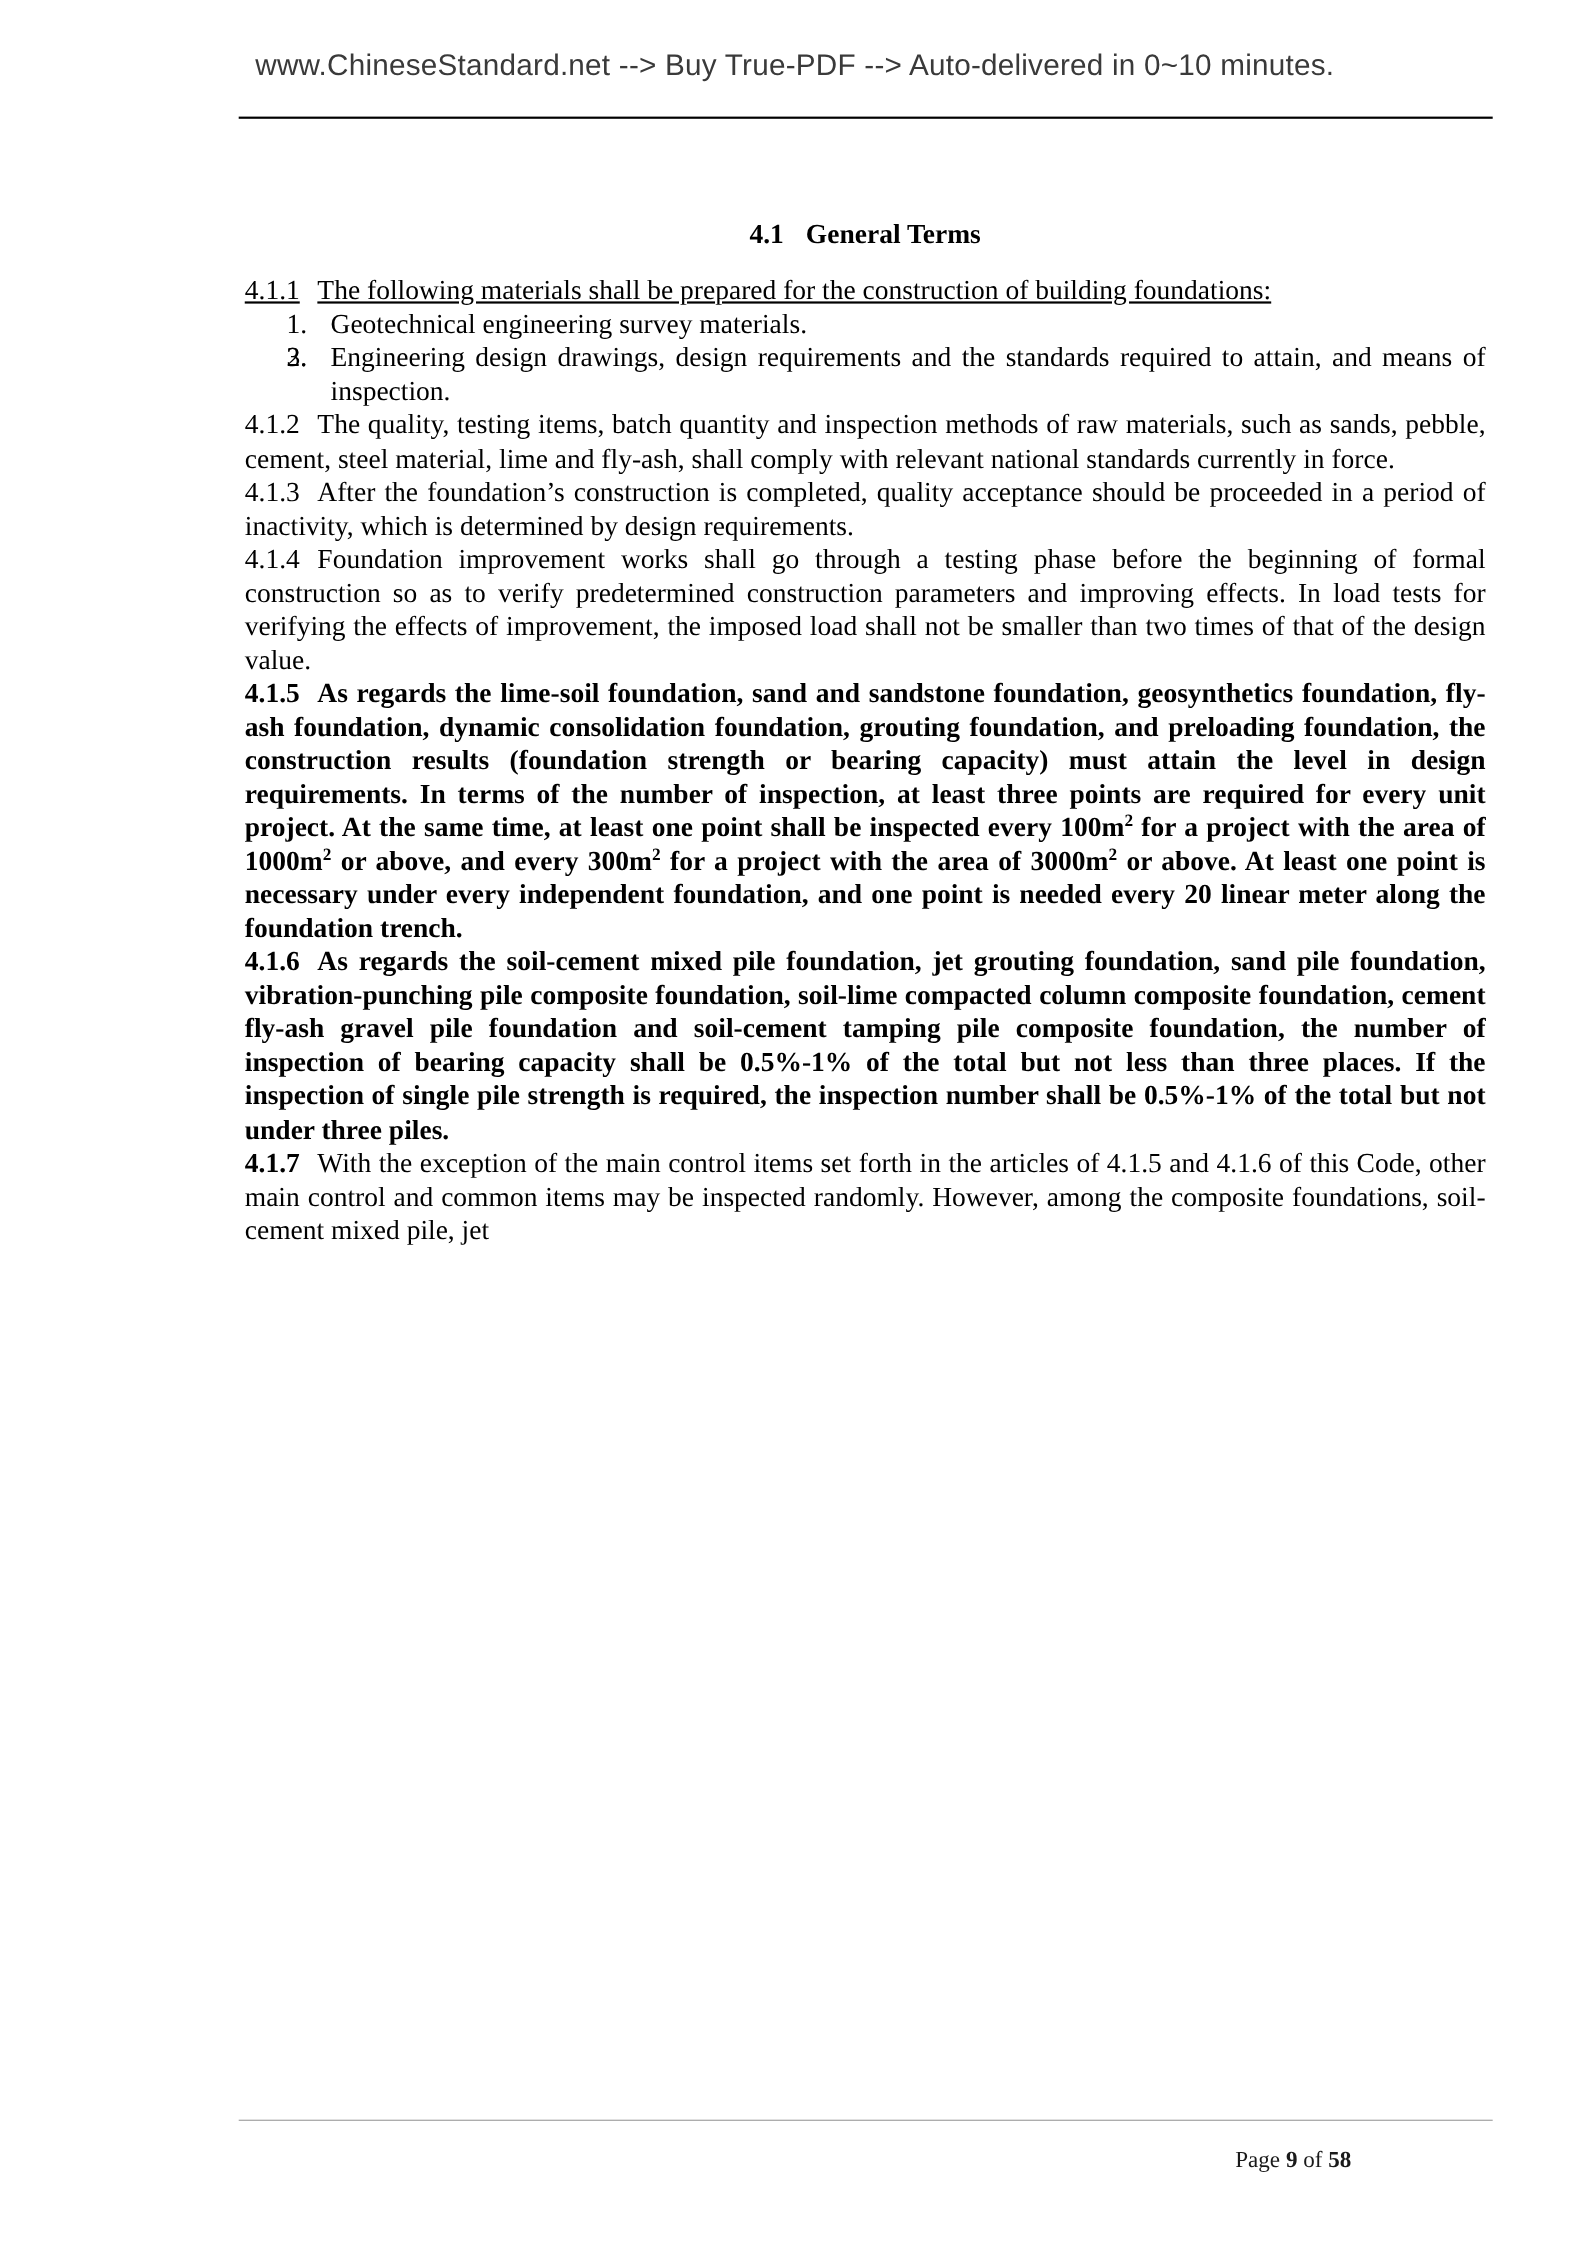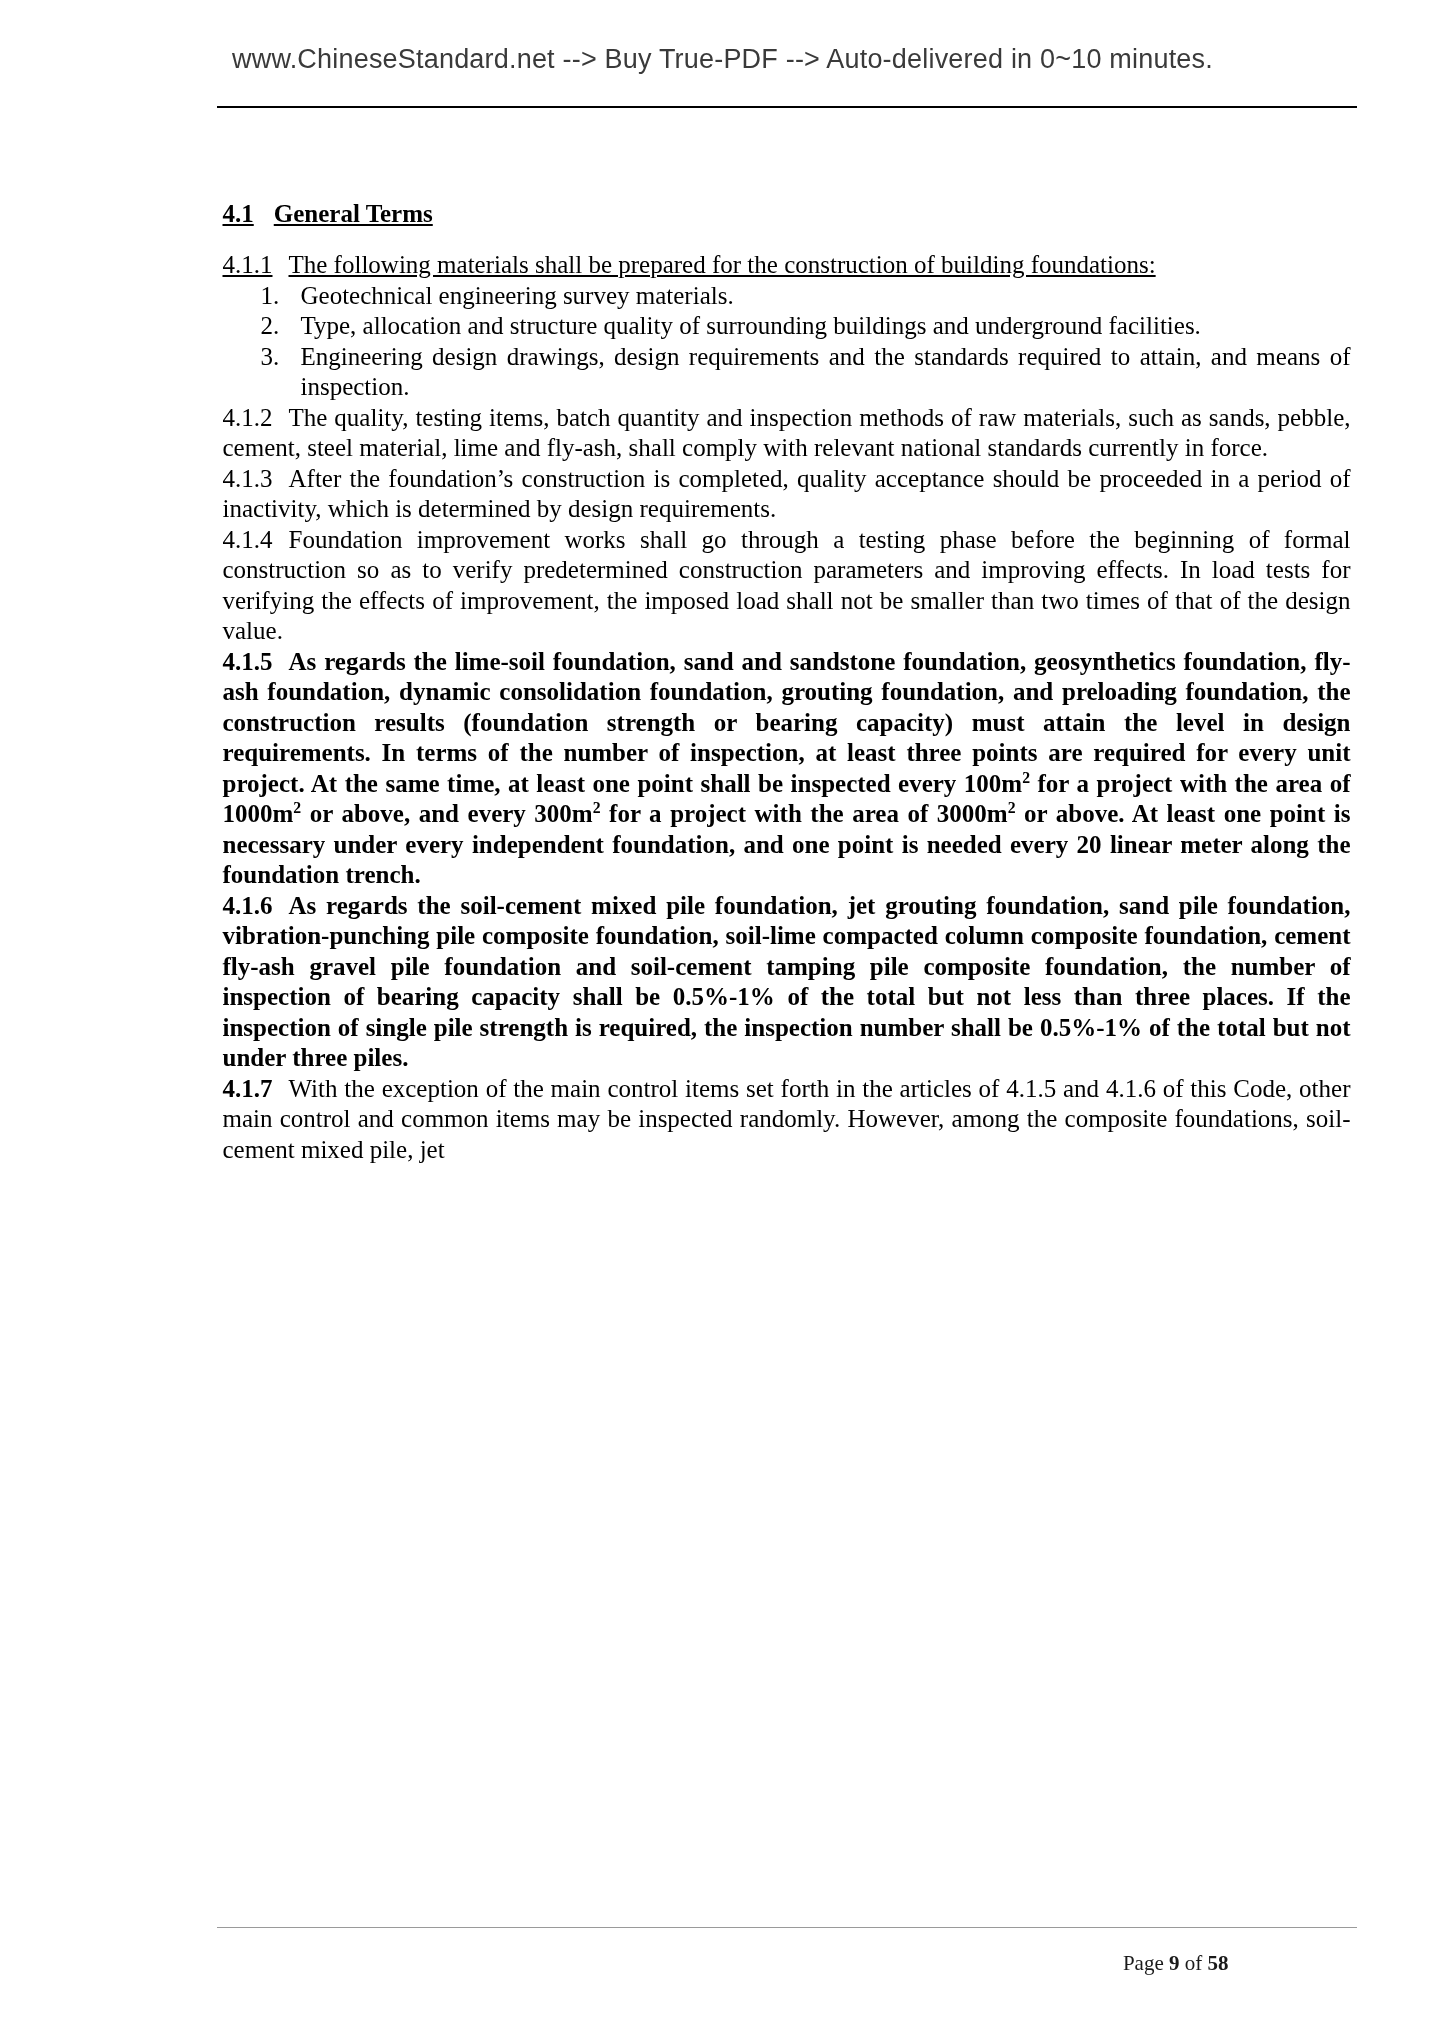--- a/index.html
+++ b/index.html
@@ -67,26 +67,25 @@
     font-size: 31px;
     margin-top: 16px;
     margin-bottom: 0;
     letter-spacing: 0.5px;
   }
   .chapter-title .num {
     margin-right: 26px;
   }
 
   .section-title {
-    text-align: left;
+    text-align: center;
     font-weight: bold;
     font-size: 25px;
     margin-top: 60px;
     margin-bottom: 0;
-    text-decoration: underline;
   }
   .section-title .num {
     margin-right: 20px;
   }
 
   p.para {
     font-size: 25px;
     line-height: 1.22;
     margin: 0;
     text-align: justify;
@@ -165,21 +164,21 @@
 
     <p class="para first">
       <span class="idx">4.1.1</span><span>The following materials shall be prepared for the construction of building foundations:</span>
     </p>
 
     <ol class="items">
       <li>
         <span class="marker">1.</span><span>Geotechnical engineering survey materials.</span>
       </li>
       <li>
-        <span class="marker">2.</span><span>Type, allocation and structure quality of surrounding buildings and underground facilities.</span>
+        <span class="marker">2.</span>
       </li>
       <li>
         <span class="marker">3.</span><span>Engineering design drawings, design requirements and the standards required to attain, and means of inspection.</span>
       </li>
     </ol>
 
     <p class="para">
       <span class="idx">4.1.2</span><span>The quality, testing items, batch quantity and inspection methods of raw materials, such as sands, pebble, cement, steel material, lime and fly-ash, shall comply with relevant national standards currently in force.</span>
     </p>
 

